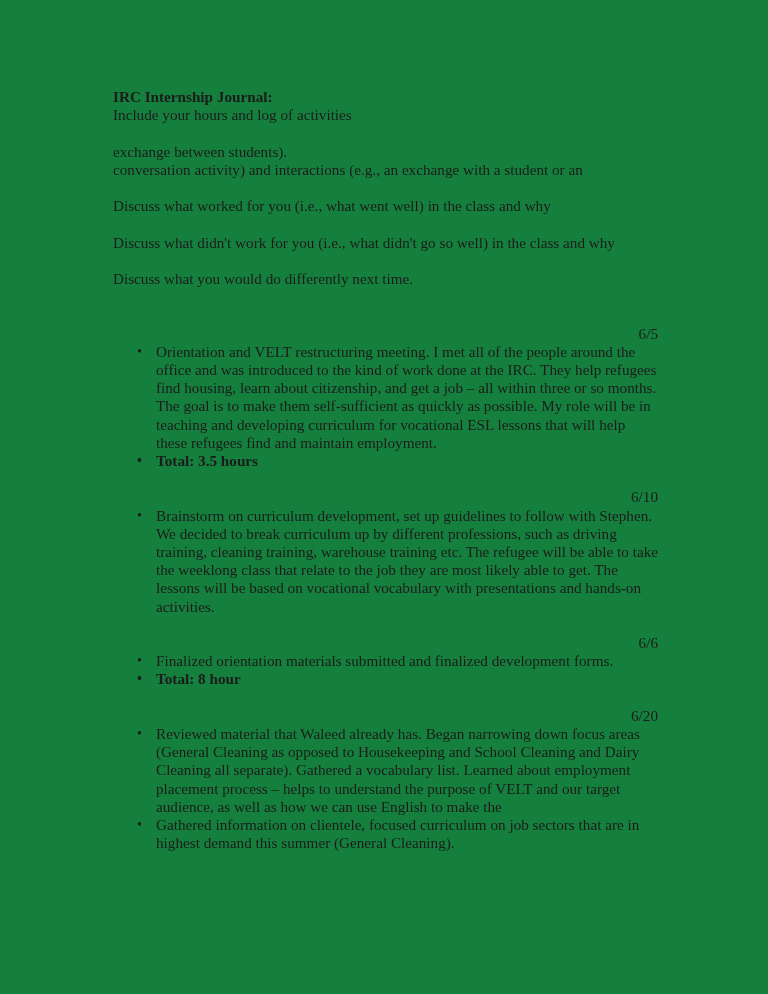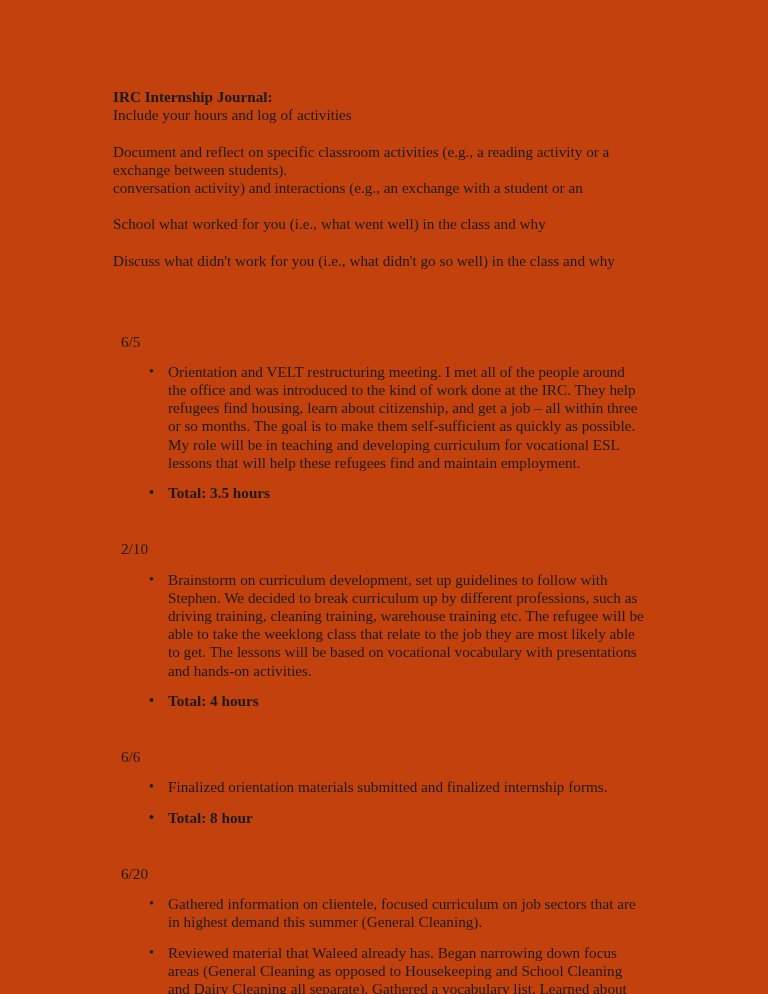--- a/index.html
+++ b/index.html
@@ -11,21 +11,21 @@
     width: 768px;
     height: 994px;
     font-family: "Liberation Serif", "DejaVu Serif", serif;
     color: #1b1b1b;
     -webkit-font-smoothing: antialiased;
   }
   .page {
     position: relative;
     width: 768px;
     height: 994px;
-    background: #c2410c;
+    background: #15803d;
     box-sizing: border-box;
     padding: 88px 110px 0 113px;
     overflow: hidden;
   }
   .doc-body {
     font-size: 15.2px;
     line-height: 18.2px;
   }
   .para {
     margin: 0;
@@ -38,31 +38,32 @@
     font-weight: bold;
   }
   .spacer {
     height: 18.2px;
   }
   .entry {
     margin: 0;
   }
   .entry-date {
     display: block;
-    margin: 8px;
+    margin: 0;
     line-height: 18.2px;
+    text-align: right;
   }
   ul.bullets {
     list-style: none;
     margin: 0;
     padding: 0;
   }
   ul.bullets > li {
     position: relative;
-    margin: 12px;
+    margin: 0;
     padding-left: 43px;
     max-width: 540px;
     line-height: 18.2px;
   }
   ul.bullets > li::before {
     content: "\2022";
     position: absolute;
     left: 24px;
     top: 0;
     font-size: 14px;
@@ -83,75 +84,76 @@
   <div class="doc-body">
 
     <div class="para">
       <span class="para-line title">IRC Internship Journal:</span>
       <span class="para-line">Include your hours and log of activities</span>
     </div>
 
     <div class="spacer"></div>
 
     <div class="para">
-      <span class="para-line">Document and reflect on specific classroom activities (e.g., a reading activity or a</span>
       <span class="para-line">exchange between students).</span>
       <span class="para-line">conversation activity) and interactions (e.g., an exchange with a student or an</span>
     </div>
 
     <div class="spacer"></div>
 
     <div class="para">
-      <span class="para-line">School what worked for you (i.e., what went well) in the class and why</span>
+      <span class="para-line">Discuss what worked for you (i.e., what went well) in the class and why</span>
     </div>
 
     <div class="spacer"></div>
 
     <div class="para">
       <span class="para-line">Discuss what didn't work for you (i.e., what didn't go so well) in the class and why</span>
     </div>
 
     <div class="spacer"></div>
 
+    <div class="para">
+      <span class="para-line">Discuss what you would do differently next time.</span>
+    </div>
 
     <div class="spacer"></div>
     <div class="spacer"></div>
 
     <div class="entry">
       <span class="entry-date">6/5</span>
       <ul class="bullets">
         <li>Orientation and VELT restructuring meeting. I met all of the people around the office and was introduced to the kind of work done at the IRC. They help refugees find housing, learn about citizenship, and get a job – all within three or so months. The goal is to make them self-sufficient as quickly as possible. My role will be in teaching and developing curriculum for vocational ESL lessons that will help these refugees find and maintain employment.</li>
         <li class="total">Total: 3.5 hours</li>
       </ul>
     </div>
 
     <div class="entry-gap"></div>
 
     <div class="entry">
-      <span class="entry-date">2/10</span>
+      <span class="entry-date">6/10</span>
       <ul class="bullets">
         <li>Brainstorm on curriculum development, set up guidelines to follow with Stephen. We decided to break curriculum up by different professions, such as driving training, cleaning training, warehouse training etc. The refugee will be able to take the weeklong class that relate to the job they are most likely able to get. The lessons will be based on vocational vocabulary with presentations and hands-on activities.</li>
-        <li class="total">Total: 4 hours</li>
       </ul>
     </div>
 
     <div class="entry-gap"></div>
 
     <div class="entry">
       <span class="entry-date">6/6</span>
       <ul class="bullets">
-        <li>Finalized orientation materials submitted and finalized internship forms.</li>
+        <li>Finalized orientation materials submitted and finalized development forms.</li>
         <li class="total">Total: 8 hour</li>
       </ul>
     </div>
 
     <div class="entry-gap"></div>
 
     <div class="entry">
       <span class="entry-date">6/20</span>
       <ul class="bullets">
+        <li>Reviewed material that Waleed already has. Began narrowing down focus areas (General Cleaning as opposed to Housekeeping and School Cleaning and Dairy Cleaning all separate). Gathered a vocabulary list. Learned about employment placement process – helps to understand the purpose of VELT and our target audience, as well as how we can use English to make the</li>
         <li>Gathered information on clientele, focused curriculum on job sectors that are in highest demand this summer (General Cleaning).</li>
-        <li>Reviewed material that Waleed already has. Began narrowing down focus areas (General Cleaning as opposed to Housekeeping and School Cleaning and Dairy Cleaning all separate). Gathered a vocabulary list. Learned about employment placement process – helps to understand the purpose of VELT and our target audience, as well as how we can use English to make the</li>
       </ul>
     </div>
 
   </div>
 </div>
 
 </body></html>

